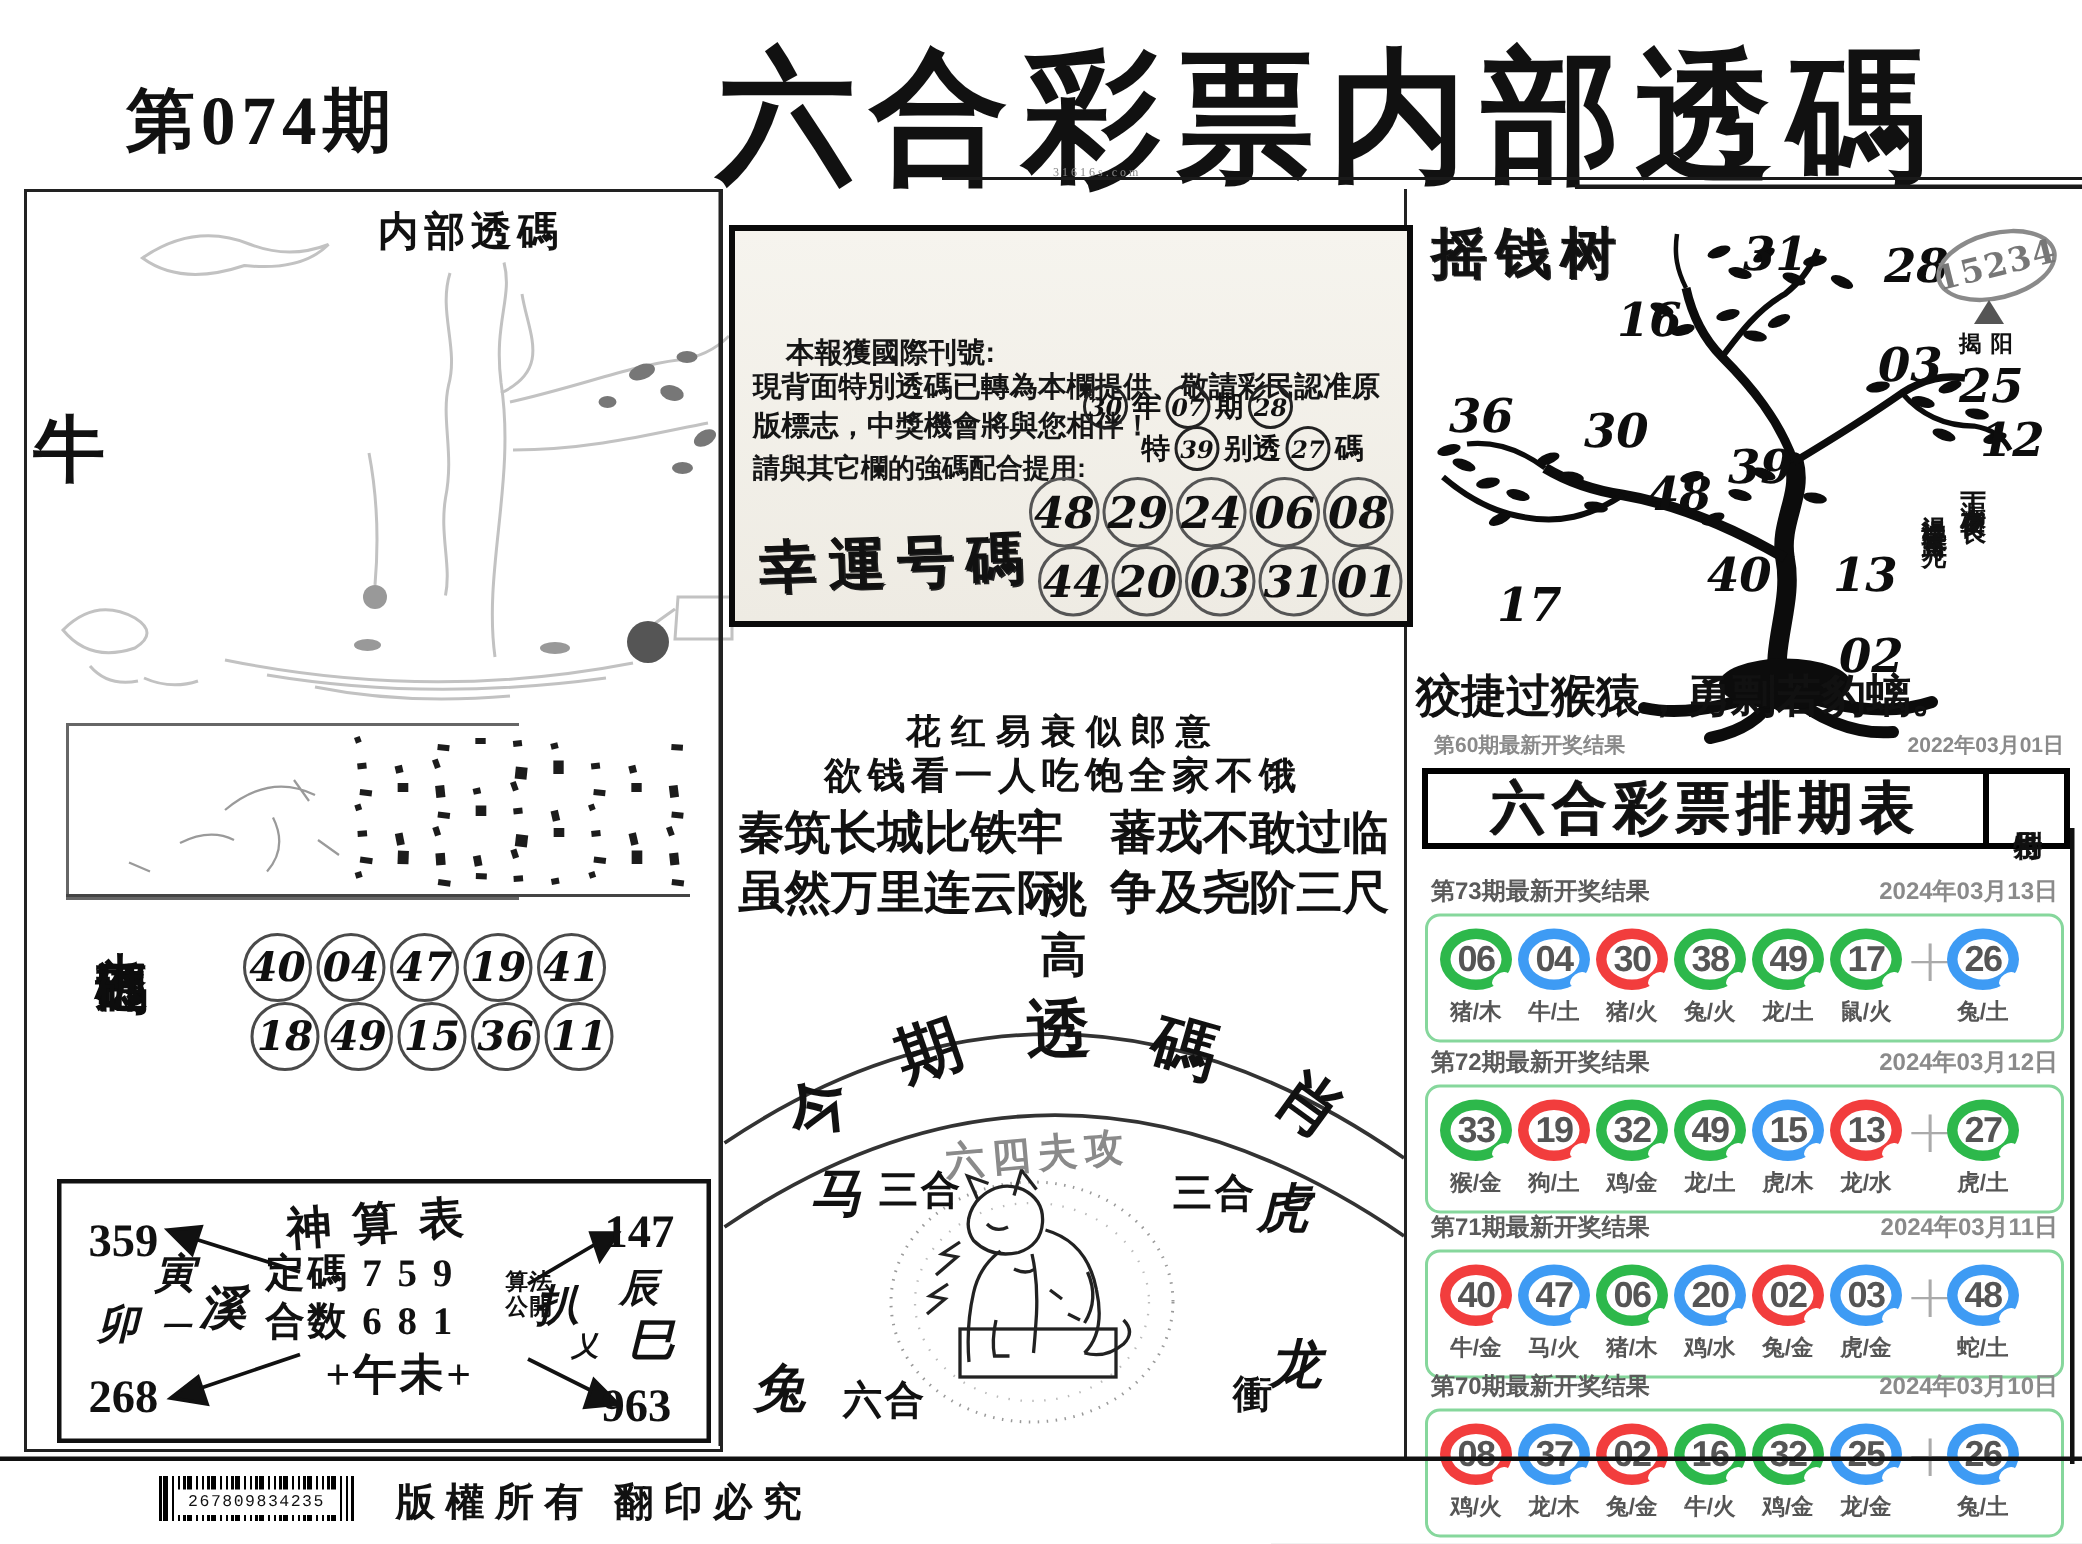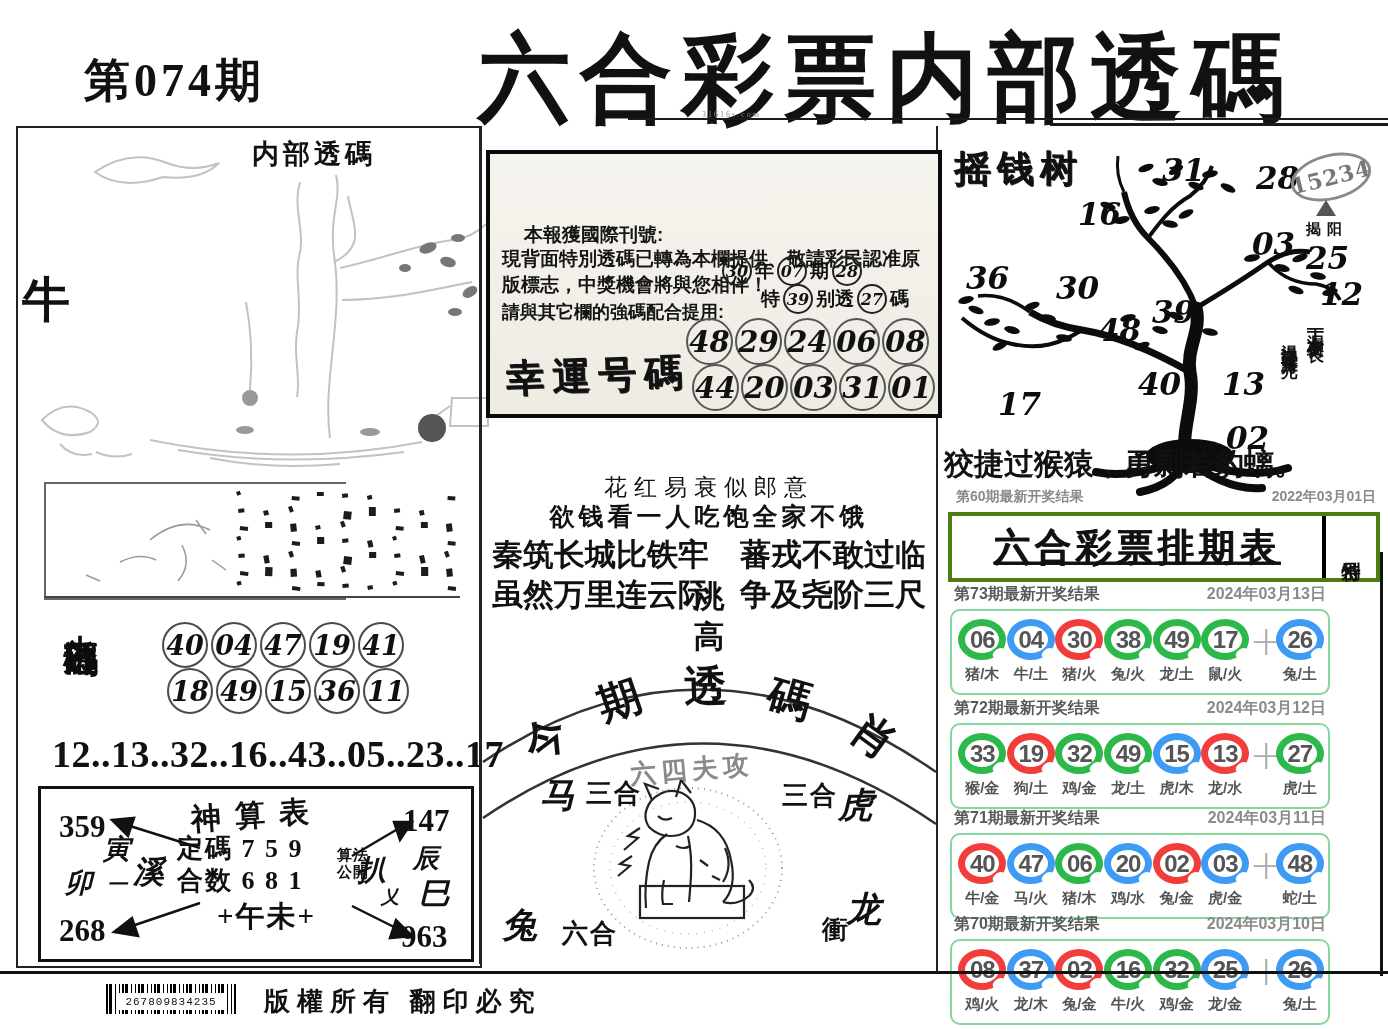--- a/index.html
+++ b/index.html
@@ -60,21 +60,21 @@
   #zdr-sp1{left:232px;top:102px;display:flex;align-items:center;}
   #zdr-sp2{left:268px;top:130px;display:flex;align-items:center;}
   #lucky-label{left:16px;top:196px;font-size:38px;font-weight:900;letter-spacing:8px;transform:rotate(-2deg);text-shadow:1px 1px 0 #222;}
   #lucky-row1{left:196px;top:164px;}
   #lucky-row2{left:202px;top:210px;}
   .lcircle{display:inline-flex;align-items:center;justify-content:center;width:43px;height:43px;border:2.5px solid #555;border-radius:50%;
            font-family:"DejaVu Serif",serif;font-style:italic;font-weight:700;font-size:29px;margin-right:2px;}
   
   .mid-center{left:480px;width:458px;text-align:center;}
   #zds-title{top:414px;font-size:47px;font-weight:900;letter-spacing:16px;text-shadow:1px 1px 0 #222;}
-  #zds-l1{top:472px;font-size:23px;font-weight:400;letter-spacing:7px;}
+  #zds-l1{top:472px;font-size:23px;font-weight:700;letter-spacing:7px;}
   #zds-l2{top:500px;font-size:25px;font-weight:600;letter-spacing:4px;}
   #zds-l3{top:534px;font-size:31px;font-weight:900;font-family:"Liberation Sans",sans-serif;letter-spacing:0px;}
   #zds-l4{top:574px;font-size:31px;font-weight:900;font-family:"Liberation Sans",sans-serif;letter-spacing:0px;}
   
   .arc-char{position:absolute;font-size:43px;font-weight:900;}
   #jq-note{left:630px;top:752px;font-size:26px;font-weight:600;color:#8a8a8a;transform:rotate(-5deg);letter-spacing:5px;}
   .zbig{position:absolute;font-family:"DejaVu Serif",serif;font-style:italic;font-weight:700;font-size:35px;}
   .rel{position:absolute;font-size:26px;font-weight:600;letter-spacing:2px;}
   
   #tree-title{left:954px;top:144px;font-size:37px;font-weight:900;letter-spacing:6px;text-shadow:1px 1px 0 #222;}
@@ -83,25 +83,25 @@
         display:flex;align-items:center;justify-content:center;color:#777;font-family:"DejaVu Serif";font-weight:700;font-size:22px;letter-spacing:1px;}
   #seal-tri{left:1316px;top:200px;width:0;height:0;border-left:10px solid transparent;border-right:10px solid transparent;border-bottom:16px solid #555;}
   #seal-sub{left:1306px;top:220px;font-size:15px;font-weight:700;letter-spacing:6px;}
   .vtext{writing-mode:vertical-rl;text-orientation:upright;font-size:17px;font-weight:700;letter-spacing:3px;}
   #poem-r{left:1304px;top:314px;}
   #poem-l{left:1278px;top:330px;}
   #brush-line{left:944px;top:444px;font-size:30px;font-weight:700;letter-spacing:0px;white-space:nowrap;}
   #prev-row{left:956px;top:488px;width:420px;display:flex;justify-content:space-between;
             font-family:"Liberation Sans",sans-serif;font-size:14px;font-weight:700;color:#8a8a8a;filter:blur(.3px);}
   
-  #sched-head{left:948px;top:512px;width:432px;height:70px;border:4px solid #4d7c0f;display:flex;box-sizing:border-box;text-decoration:underline;}
+  #sched-head{left:948px;top:512px;width:432px;height:54px;border:4px solid #000000;display:flex;box-sizing:border-box;}
   #sched-title{flex:1;display:flex;align-items:center;justify-content:center;font-size:36px;font-weight:900;letter-spacing:5px;transform:scaleY(1.05);text-shadow:1px 0 0 #222;}
   #sched-special{width:50px;border-left:4px solid #000;display:flex;align-items:center;justify-content:center;
                  writing-mode:vertical-rl;text-orientation:upright;font-size:19px;font-weight:900;font-family:"Liberation Sans",sans-serif;}
-  .result-card{position:absolute;left:950px;width:380px;font-family:"Liberation Sans",sans-serif;}
+  .result-card{position:absolute;left:950px;width:426px;font-family:"Liberation Sans",sans-serif;}
   .card-head{display:flex;justify-content:space-between;padding:0 4px;margin-bottom:4px;}
   .card-label{font-size:16px;font-weight:700;color:#5a5a5a;}
   .card-date{font-size:16px;font-weight:700;color:#8a8a8a;}
   .balls-box{border:2px solid #86d79c;border-radius:10px;background:#fff;display:flex;align-items:flex-start;padding:8px 4px 9px 6px;}
   .ball-cell{width:52px;text-align:center;}
   .ring{display:flex;align-items:center;justify-content:center;width:34px;height:27px;border-radius:50%;border:7px solid #2db84b;background:#fff;position:relative;margin:0 auto;}
   .ring.green{border-color:#2db84b}.ring.blue{border-color:#3e9bf4}.ring.red{border-color:#f23d3d}
   .ring::after{content:'';position:absolute;right:-6px;bottom:-4px;width:13px;height:8px;background:#fff;border-radius:50%;transform:rotate(-35deg);}
   .bnum{font-size:24px;font-weight:700;color:#555;letter-spacing:-1px;}
   .zlabel{display:block;margin-top:5px;font-size:15px;font-weight:700;color:#555;}
@@ -303,21 +303,20 @@
   <div class="abs" id="sub-box"></div>
   <div class="abs" id="sub-box-bottom"></div>
 
   <div class="abs" id="inner-label">内部透碼</div>
   <div class="abs" id="inner-row1">
     <span class="hcircle">40</span><span class="hcircle">04</span><span class="hcircle">47</span><span class="hcircle">19</span><span class="hcircle">41</span>
   </div>
   <div class="abs" id="inner-row2">
     <span class="hcircle">18</span><span class="hcircle">49</span><span class="hcircle">15</span><span class="hcircle">36</span><span class="hcircle">11</span>
   </div>
-  <div class="abs nowrap" id="number-line">12..13..32..16..43..05..23..17</div>
 
   <div class="abs" id="shensuan">
     <span class="t" id="ss-title">神算表</span>
     <span class="t" id="ss-tl">359</span>
     <span class="t" id="ss-tr">147</span>
     <span class="t" id="ss-bl">268</span>
     <span class="t" id="ss-br">963</span>
     <span class="t hand" id="ss-l1">寅</span>
     <span class="t hand" id="ss-l2">溪</span>
     <span class="t hand" id="ss-l3">卯</span>

